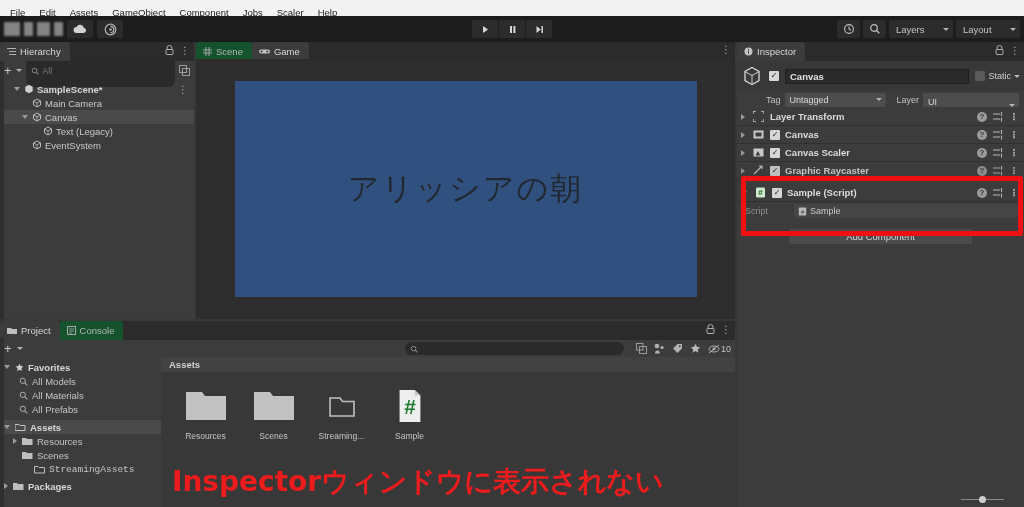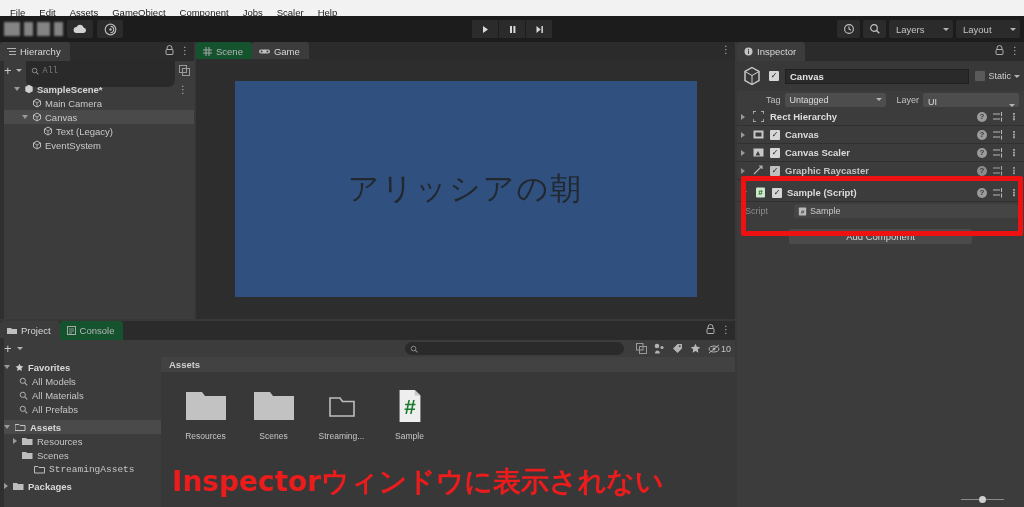--- a/index.html
+++ b/index.html
@@ -79,21 +79,21 @@
     position: absolute; left: 0; top: 42px; width: 194px; height: 277px;
     background: #3c3c3c; display: flex; flex-direction: column;
   }
   .hier-toolbar {
     height: 19px; background: #3c3c3c; display: flex; align-items: center;
     padding: 0 4px; gap: 4px;
   }
   .plus { color: #c8c8c8; font-size: 13px; line-height: 12px; }
   .searchbox {
     flex: 1; height: 13px; background: #2a2a2a; border-radius: 7px;
-    display: flex; align-items: center; padding: 16px 5px; gap: 4px; font-family: Liberation Mono, monospace;
+    display: flex; align-items: center; padding: 16px 5px; gap: 4px;
   }
   .searchbox .ph { font-size: 8.5px; color: #7d7d7d; }
   .hier-list { flex: 1; padding-top: 2px; font-size: 9.5px; color: #c9c9c9; }
   .hrow { height: 14px; display: flex; align-items: center; gap: 3px; padding-left: 4px; white-space: nowrap; }
   .hrow.sel { background: #4a4a4a; }
   .tri { width: 0; height: 0; border-left: 4px solid #9a9a9a; border-top: 3px solid transparent; border-bottom: 3px solid transparent; margin-right: 1px; }
   .tri.open { border-left: 3.5px solid transparent; border-right: 3.5px solid transparent; border-top: 4px solid #9a9a9a; border-bottom: none; }
   .hrow .lbl { font-size: 9.5px; }
   .hrow.bold .lbl { font-weight: bold; color: #d6d6d6; }
   .hier-left-strip { position:absolute; left:0; top:61px; width:4px; height:258px; background:#2f2f2f; }
@@ -497,21 +497,21 @@
       </span>
     </div>
 
     <div class="comp-row">
       <span class="tri"></span>
       <span class="icoslot">
         <svg width="11" height="11" viewBox="0 0 11 11">
             <path d="M0 3V0h3M8 0h3v3M11 8v3H8M3 11H0V8" fill="none" stroke="#c8c8c8" stroke-width="1.3"></path>
           </svg>
       </span>
-      <span>Rect Hierarchy</span>
+      <span>Layer Transform</span>
       <span class="comp-right">
         <span class="qmark">?</span>
         <svg width="10" height="10" viewBox="0 0 10 10">
             <path d="M0 2h7M0 7h7M8.5 0v4M8.5 5.5v4" stroke="#b5b5b5" stroke-width="1.1"></path>
           </svg>
         <span class="dots">⋮</span>
       </span>
     </div>
 
     <div class="comp-row">

